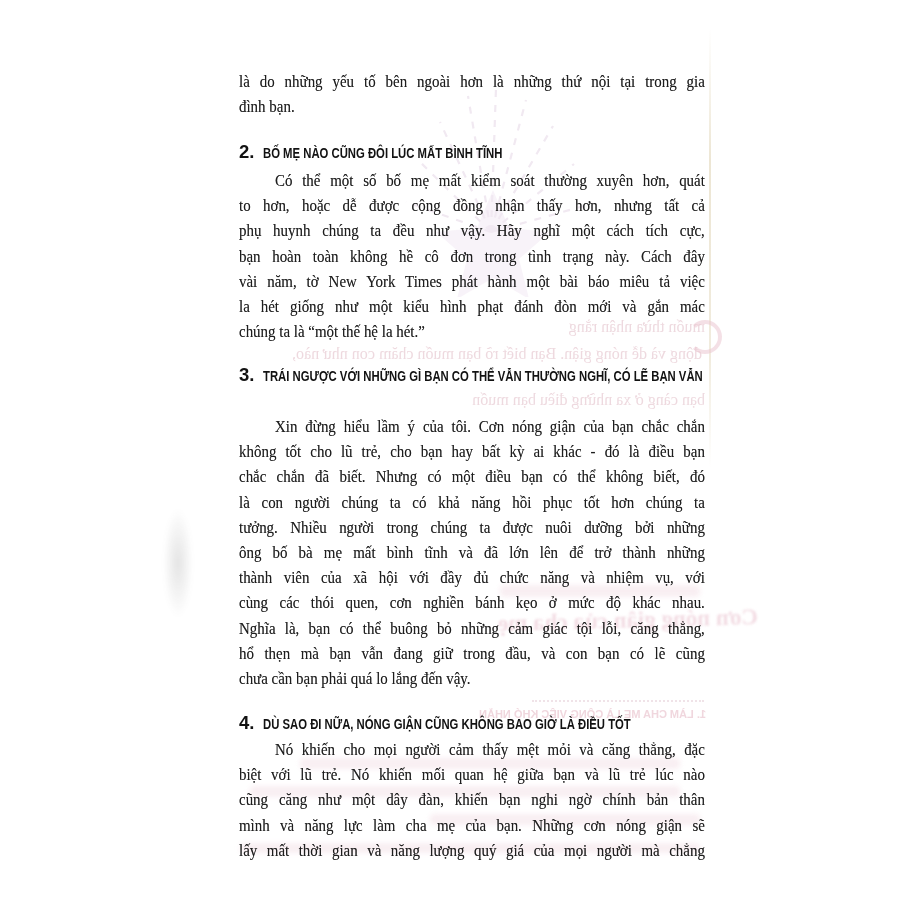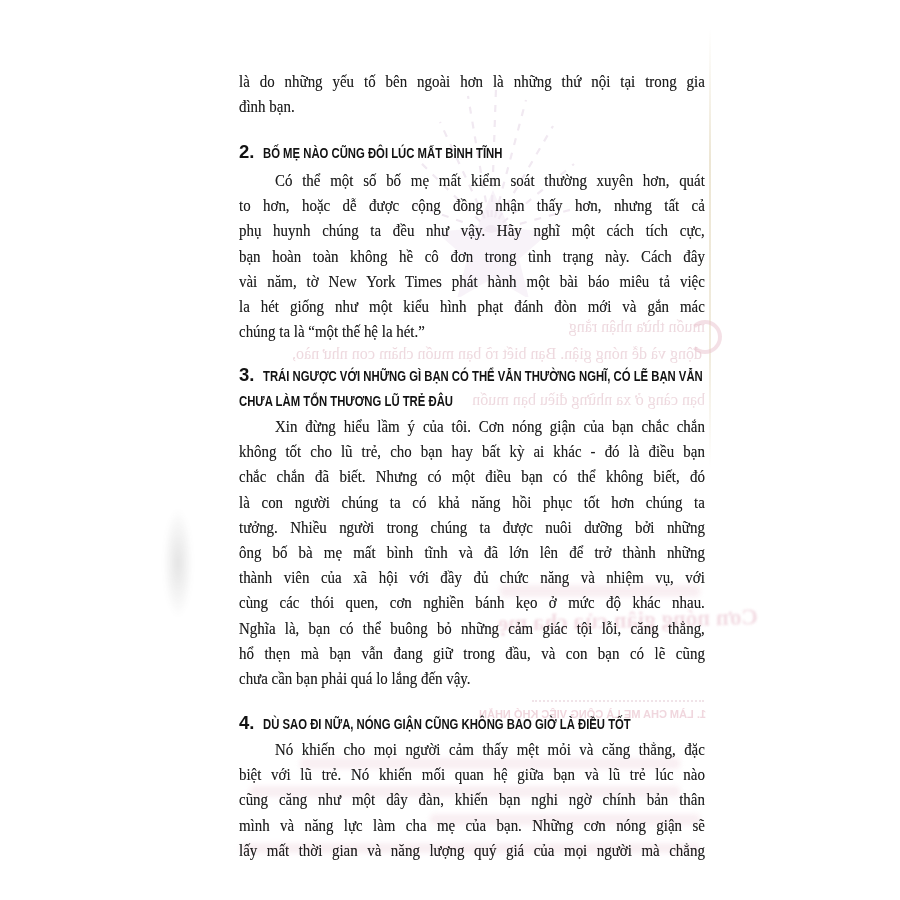--- a/index.html
+++ b/index.html
@@ -98,23 +98,20 @@
   <div class="bline">vài năm, tờ New York Times phát hành một bài báo miêu tả việc</div>
   <div class="bline">la hét giống như một kiểu hình phạt đánh đòn mới và gắn mác</div>
   <div class="bline last">chúng ta là “một thế hệ la hét.”</div>
 </div>
 
 <div class="abs" style="left:239px;top:362px;">
   <div class="hrow">
     <span class="hnum">3.</span>
     <span class="htxt">TRÁI NGƯỢC VỚI NHỮNG GÌ BẠN CÓ THỂ VẪN THƯỜNG NGHĨ, CÓ LẼ BẠN VẪN</span>
   </div>
-  <div class="hrow">
-    <span class="htxt">CHƯA LÀM TỔN THƯƠNG LŨ TRẺ ĐÂU</span>
-  </div>
 </div>
 <div class="abs para" style="left:239px;top:414px;">
   <div class="bline first">Xin đừng hiểu lầm ý của tôi. Cơn nóng giận của bạn chắc chắn</div>
   <div class="bline">không tốt cho lũ trẻ, cho bạn hay bất kỳ ai khác - đó là điều bạn</div>
   <div class="bline">chắc chắn đã biết. Nhưng có một điều bạn có thể không biết, đó</div>
   <div class="bline">là con người chúng ta có khả năng hồi phục tốt hơn chúng ta</div>
   <div class="bline">tưởng. Nhiều người trong chúng ta được nuôi dưỡng bởi những</div>
   <div class="bline">ông bố bà mẹ mất bình tĩnh và đã lớn lên để trở thành những</div>
   <div class="bline">thành viên của xã hội với đầy đủ chức năng và nhiệm vụ, với</div>
   <div class="bline">cùng các thói quen, cơn nghiền bánh kẹo ở mức độ khác nhau.</div>

